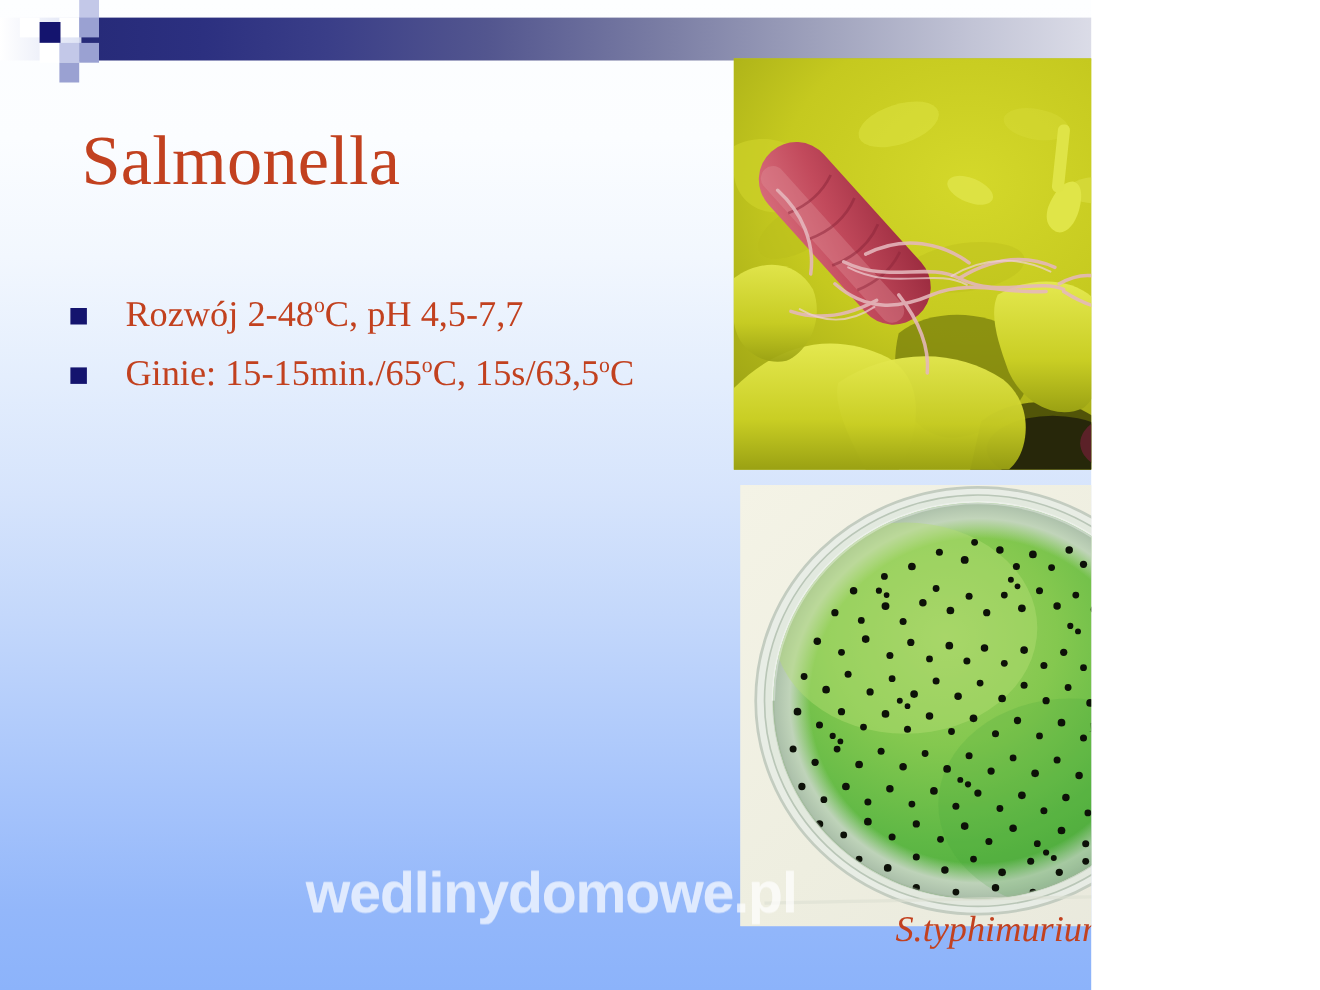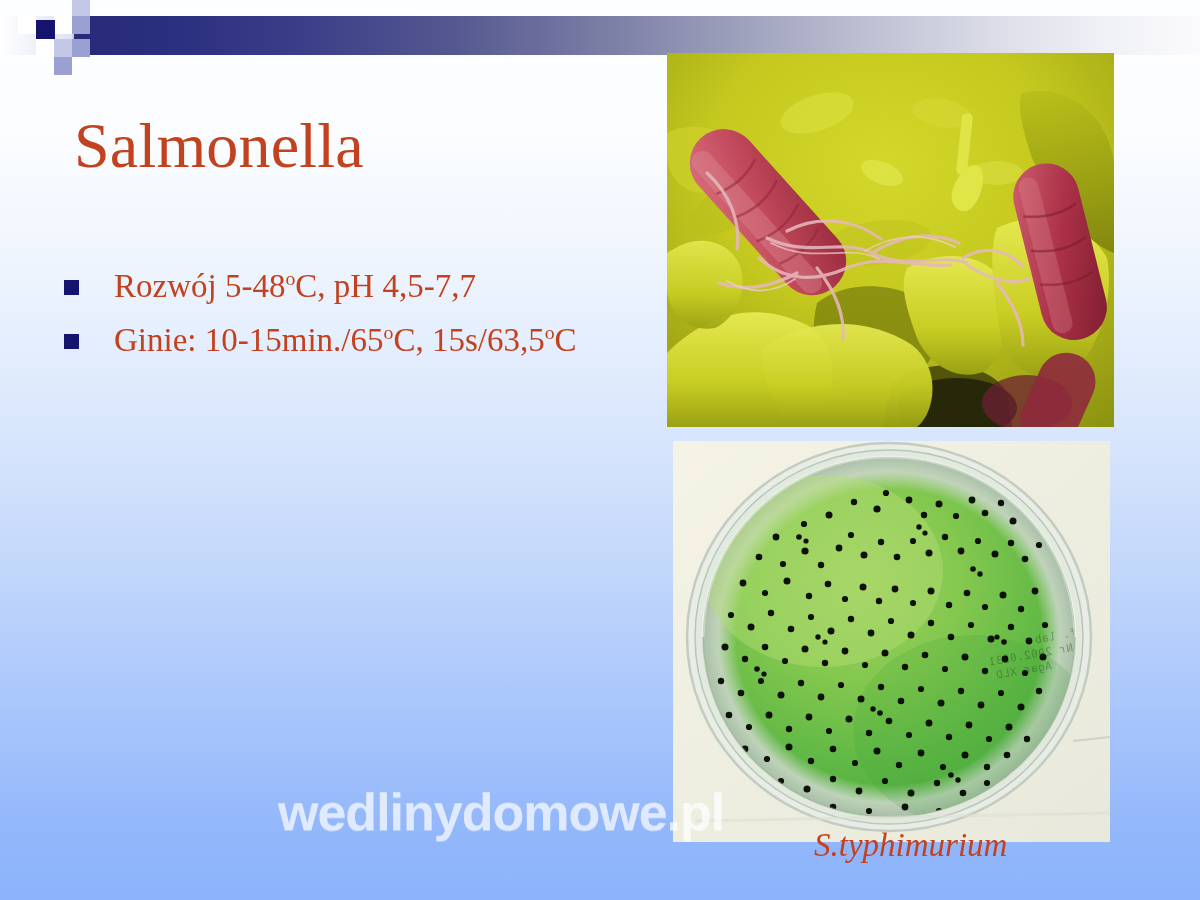--- a/index.html
+++ b/index.html
@@ -7,21 +7,21 @@
     margin: 0;
     padding: 0;
     background: #ffffff;
   }
   body {
     font-family: "Liberation Serif", serif;
   }
 
   .slide {
     position: relative;
-    width: 1200px;
+    width: 992px;
     height: 900px;
     overflow: hidden;
     background: linear-gradient(to bottom,
         #fdfeff 0%,
         #fbfdff 14%,
         #f2f7fe 26%,
         #e4eefd 38%,
         #d6e4fc 50%,
         #c4d8fb 62%,
         #b2ccfb 73%,
@@ -184,26 +184,26 @@
     <div class="sq" style="left:54px;top:57px;width:18px;height:18px;background:#9aa1d2;"></div>
     <div class="sq" style="left:90px;top:16px;width:1px;height:1px;background:transparent;"></div>
   </div>
 
   <div class="title">Salmonella</div>
 
   <div class="bullets">
 
     <div class="bullet-row">
       <div class="bullet-marker"></div>
-      <div class="bullet-text"><span>Rozwój 5-48</span><sup>o</sup><span>C, pH 4,5-7,7</span></div>
+      <div class="bullet-text"><span>Rozwój 2-48</span><sup>o</sup><span>C, pH 4,5-7,7</span></div>
     </div>
 
     <div class="bullet-row">
       <div class="bullet-marker"></div>
-      <div class="bullet-text"><span>Ginie: 10-15min./65</span><sup>o</sup><span>C, 15s/63,5</span><sup>o</sup><span>C</span></div>
+      <div class="bullet-text"><span>Ginie: 15-15min./65</span><sup>o</sup><span>C, 15s/63,5</span><sup>o</sup><span>C</span></div>
     </div>
 
 
   </div>
 
   <div class="sem-photo">
     <svg class="photo-svg" viewBox="0 0 447 374" preserveAspectRatio="none">
       <defs>
         <radialGradient id="semBg" cx="48%" cy="30%" r="85%">
           <stop offset="0%" stop-color="#d4d82a"></stop>

